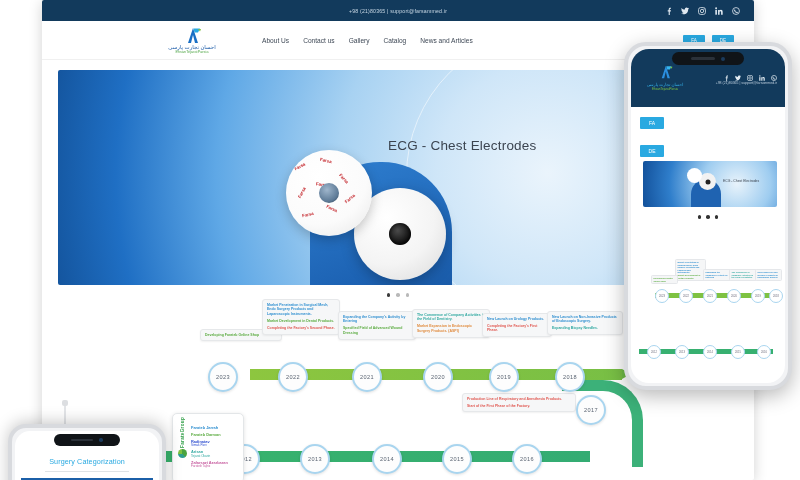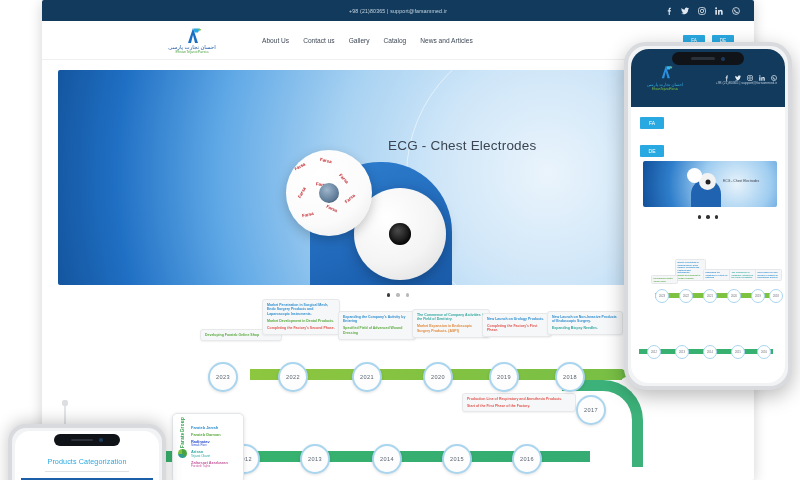--- a/index.html
+++ b/index.html
@@ -511,19 +511,19 @@
     </div>
   </div>
 
   <div class="cable"></div>
   <div class="phone-l">
     <div class="phone-l-inner">
       <div class="notch-l">
         <span class="spk"></span>
         <span class="cam"></span>
       </div>
-      <div class="pl-title">Products Categorization</div>
+      <div class="pl-title">Surgery Categorization</div>
       <div class="pl-divider"></div>
       <div class="pl-grid"></div>
     </div>
   </div>
 
 </div>
 
 </body></html>

